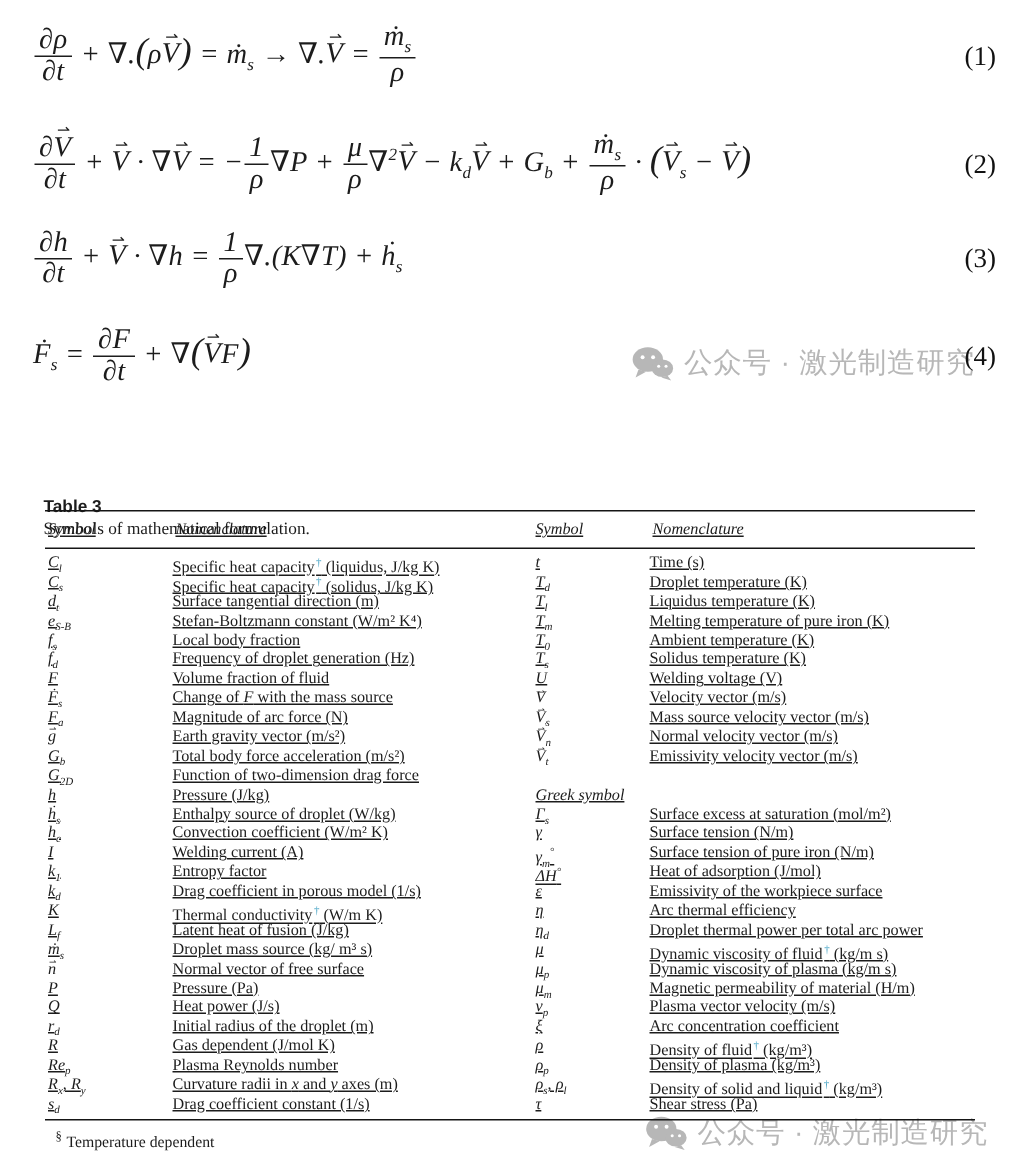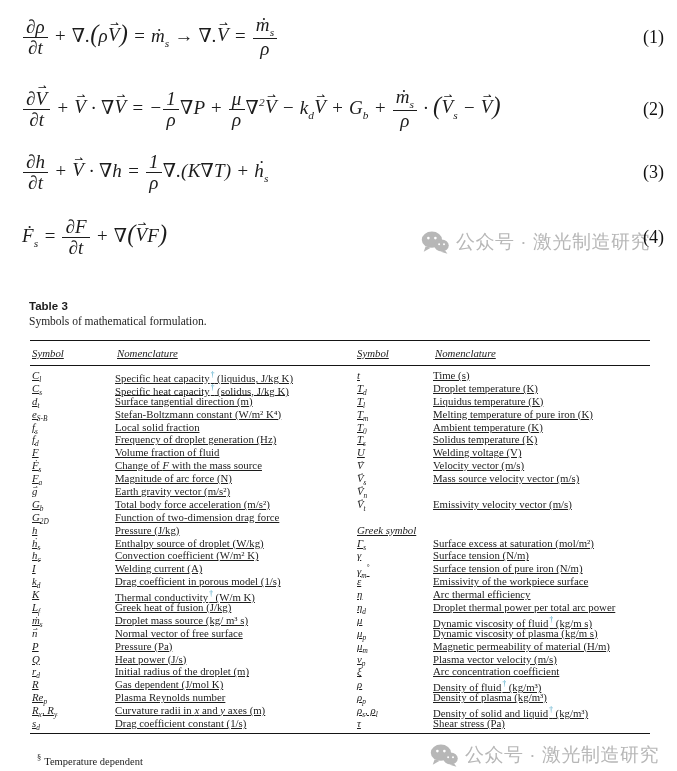--- a/index.html
+++ b/index.html
@@ -20,21 +20,21 @@
   .frac{display:inline-block;text-align:center;vertical-align:middle;line-height:1.05;padding:0 1px;}
   .fn,.fd{display:block;padding:0 3px;}
   .fd{border-top:1.3px solid #1c1c1c;}
   .vec{position:relative;display:inline-block;}
   .vec .arr{position:absolute;left:50%;transform:translateX(-40%);top:-0.62em;
     font-size:0.55em;font-style:normal;font-family:"DejaVu Sans",sans-serif;}
   .eq-body sub,.eq-body sup{font-size:0.6em;}
   .bp{font-size:1.28em;}
   
   .tcap{position:absolute;left:29px;top:300px;z-index:2;}
-  .ttitle{font-family:"Liberation Sans","DejaVu Sans",sans-serif;font-weight:bold;font-size:11.5px;}
+  .ttitle{font-family:"Liberation Sans","DejaVu Sans",sans-serif;font-weight:bold;font-size:11.5px;margin-top:32px;}
   .tsub{font-size:11.5px;margin-top:3px;}
   
   .symtable{position:absolute;left:30px;top:340px;width:620px;border-top:1.8px solid #151515;z-index:2;text-decoration:underline;}
   .thead{display:grid;grid-template-columns:85px 240px 78px 217px;
     font-style:italic;font-size:10.8px;padding:6px 0;border-bottom:1.2px solid #151515;}
   .thead span{padding-left:2px;}
   .tbody{padding:3px 0;border-bottom:1.8px solid #151515;}
   .trow{display:grid;grid-template-columns:85px 240px 78px 217px;
     height:12.9px;line-height:12.9px;font-size:10.8px;white-space:nowrap;}
   .sym{font-style:italic;padding-left:2px;}
@@ -119,21 +119,21 @@
           <span class="nom">Liquidus temperature (K)</span>
         </div>
         <div class="trow">
           <span class="sym">e<sub>S-B</sub></span>
           <span class="nom">Stefan-Boltzmann constant (W/m² K⁴)</span>
           <span class="sym">T<sub>m</sub></span>
           <span class="nom">Melting temperature of pure iron (K)</span>
         </div>
         <div class="trow">
           <span class="sym">f<sub>s</sub></span>
-          <span class="nom">Local solid fraction</span>
+          <span class="nom">Local body fraction</span>
           <span class="sym">T<sub>0</sub></span>
           <span class="nom">Ambient temperature (K)</span>
         </div>
         <div class="trow">
           <span class="sym">f<sub>d</sub></span>
           <span class="nom">Frequency of droplet generation (Hz)</span>
           <span class="sym">T<sub>s</sub></span>
           <span class="nom">Solidus temperature (K)</span>
         </div>
         <div class="trow">
@@ -151,20 +151,21 @@
         <div class="trow">
           <span class="sym">F<sub>a</sub></span>
           <span class="nom">Magnitude of arc force (N)</span>
           <span class="sym"><span class="vec">V<span class="arr">⇀</span></span><sub>s</sub></span>
           <span class="nom">Mass source velocity vector (m/s)</span>
         </div>
         <div class="trow">
           <span class="sym"><span class="vec">g<span class="arr">⇀</span></span></span>
           <span class="nom">Earth gravity vector (m/s²)</span>
           <span class="sym"><span class="vec">V<span class="arr">⇀</span></span><sub>n</sub></span>
+          <span class="nom">Normal velocity vector (m/s)</span>
         </div>
         <div class="trow">
           <span class="sym">G<sub>b</sub></span>
           <span class="nom">Total body force acceleration (m/s²)</span>
           <span class="sym"><span class="vec">V<span class="arr">⇀</span></span><sub>t</sub></span>
           <span class="nom">Emissivity velocity vector (m/s)</span>
         </div>
         <div class="trow">
           <span class="sym">G<sub>2D</sub></span>
           <span class="nom">Function of two-dimension drag force</span>
@@ -189,34 +190,40 @@
           <span class="sym">γ</span>
           <span class="nom">Surface tension (N/m)</span>
         </div>
         <div class="trow">
           <span class="sym">I</span>
           <span class="nom">Welding current (A)</span>
           <span class="sym">γ<sub>m</sub><sup>°</sup></span>
           <span class="nom">Surface tension of pure iron (N/m)</span>
         </div>
         <div class="trow">
+          <span class="sym">k<sub>1</sub></span>
+          <span class="nom">Entropy factor</span>
+          <span class="sym">ΔH<sup>°</sup></span>
+          <span class="nom">Heat of adsorption (J/mol)</span>
+        </div>
+        <div class="trow">
           <span class="sym">k<sub>d</sub></span>
           <span class="nom">Drag coefficient in porous model (1/s)</span>
           <span class="sym">ε</span>
           <span class="nom">Emissivity of the workpiece surface</span>
         </div>
         <div class="trow">
           <span class="sym">K</span>
           <span class="nom">Thermal conductivity<sup class="dag">†</sup> (W/m K)</span>
           <span class="sym">η</span>
           <span class="nom">Arc thermal efficiency</span>
         </div>
         <div class="trow">
           <span class="sym">L<sub>f</sub></span>
-          <span class="nom">Greek heat of fusion (J/kg)</span>
+          <span class="nom">Latent heat of fusion (J/kg)</span>
           <span class="sym">η<sub>d</sub></span>
           <span class="nom">Droplet thermal power per total arc power</span>
         </div>
         <div class="trow">
           <span class="sym">ṁ<sub>s</sub></span>
           <span class="nom">Droplet mass source (kg/ m³ s)</span>
           <span class="sym">μ</span>
           <span class="nom">Dynamic viscosity of fluid<sup class="dag">†</sup> (kg/m s)</span>
         </div>
         <div class="trow">

